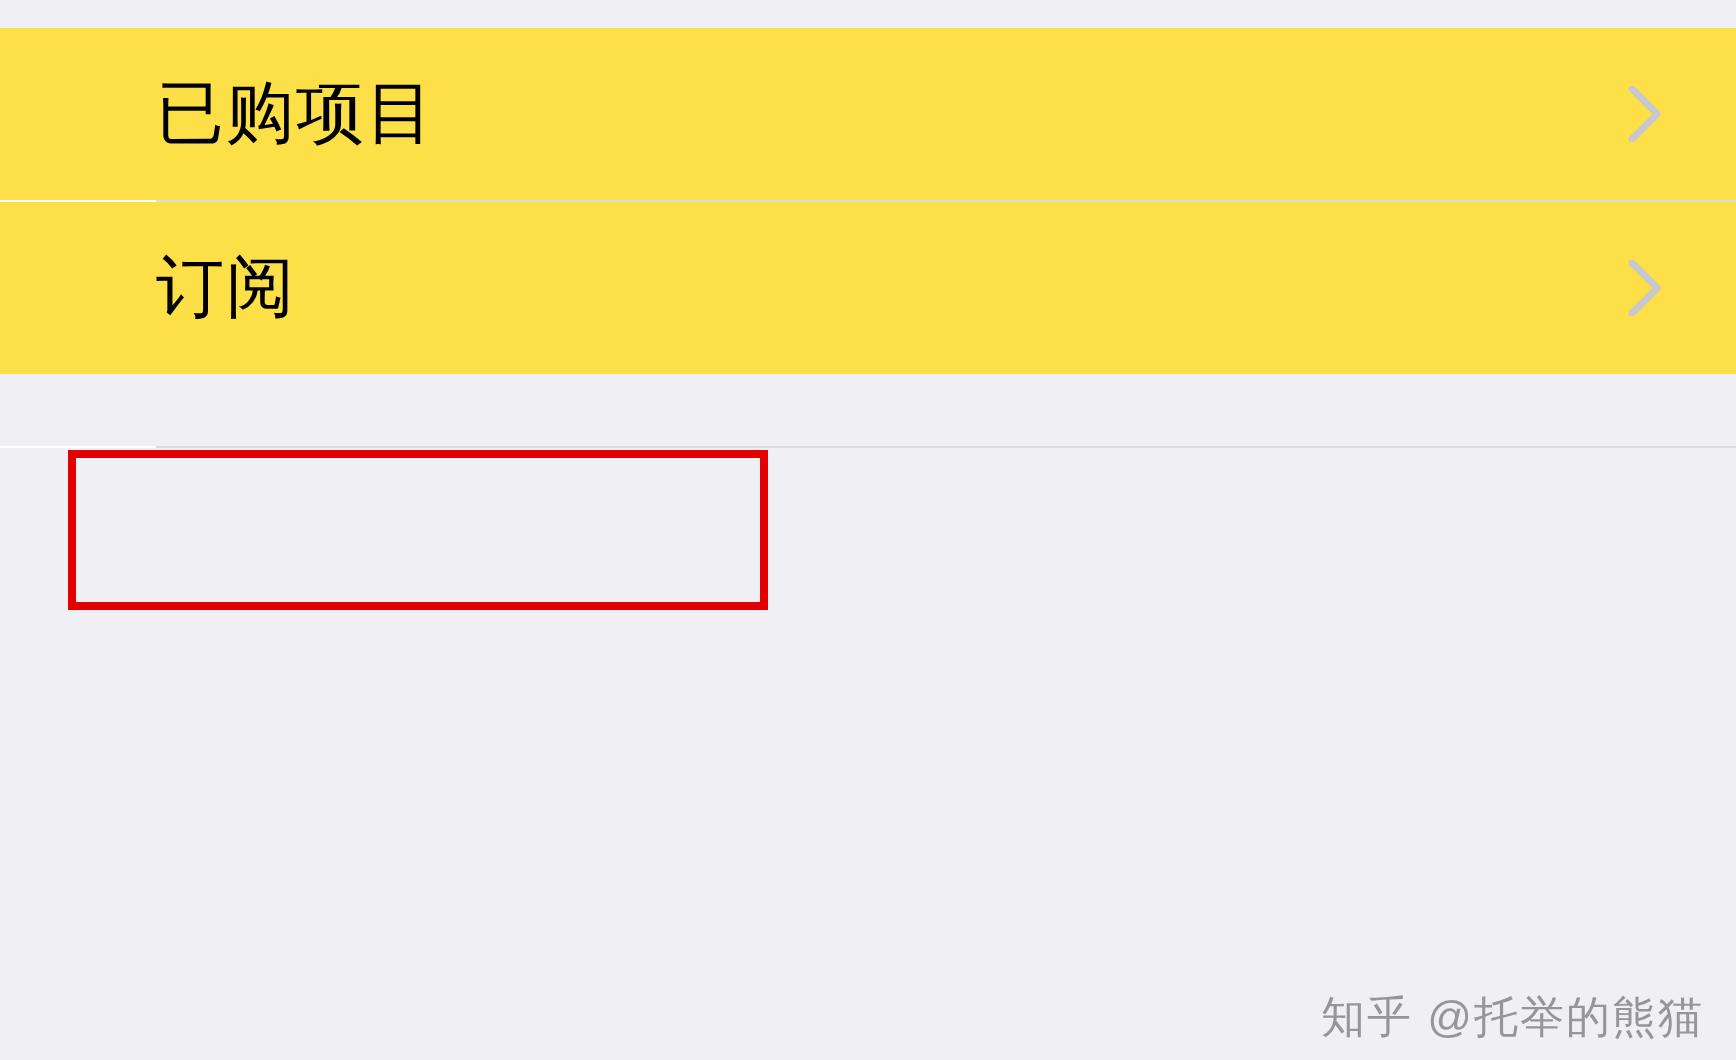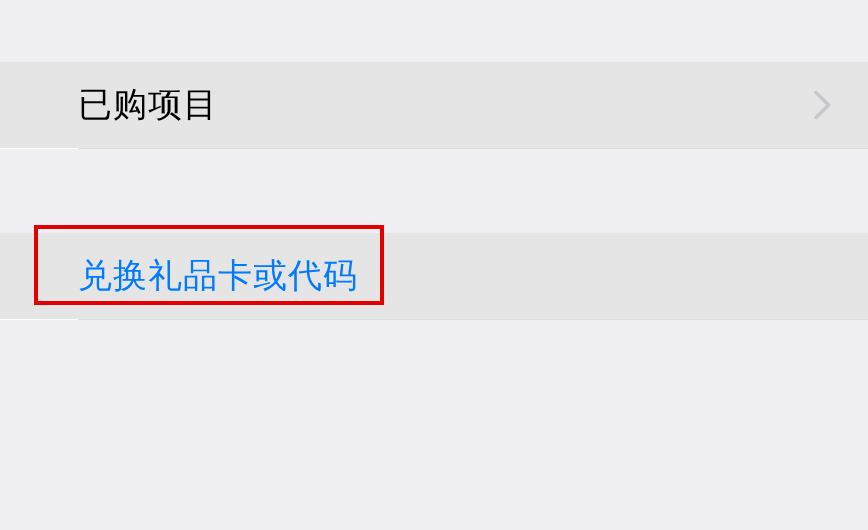--- a/index.html
+++ b/index.html
@@ -29,24 +29,23 @@
     .section-gap-top {
       height: 14px;
       background: #efeff4;
     }
     .row {
       display: flex;
       align-items: center;
       justify-content: space-between;
       padding: 0 36px 0 78px;
       height: 86px;
-      background: #e5e5e5;
+      background: #fde047;
       cursor: pointer;
       position: relative;
-      margin-top: 48px;
     }
     .row-divider {
       height: 1px;
       background: #dcdcdc;
       margin-left: 78px;
     }
     .row-label {
       font-size: 34px;
       color: #000000;
       font-weight: 400;
@@ -93,28 +92,34 @@
   <div class="section">
     <div class="row">
       <span class="row-label">已购项目</span>
       <span class="chevron">
         <svg viewBox="0 0 12 20">
             <path d="M1 1 L10 10 L1 19" stroke="#c7c7cc" stroke-width="2.5" fill="none" stroke-linecap="round" stroke-linejoin="round"></path>
           </svg>
       </span>
     </div>
     <div class="row-divider"></div>
+    <div class="row">
+      <span class="row-label">订阅</span>
+      <span class="chevron">
+        <svg viewBox="0 0 12 20">
+            <path d="M1 1 L10 10 L1 19" stroke="#c7c7cc" stroke-width="2.5" fill="none" stroke-linecap="round" stroke-linejoin="round"></path>
+          </svg>
+      </span>
+    </div>
   </div>
 
   <div class="section-gap"></div>
 
   <div class="section">
-    <div class="row">
-      <span class="row-label link">兑换礼品卡或代码</span>
-    </div>
     <div class="row-divider"></div>
   </div>
 
   <div class="section-gap"></div>
 
 
   <div class="highlight-box"></div>
+  <div class="watermark">知乎 @托举的熊猫</div>
 </div>
 
 </body></html>

